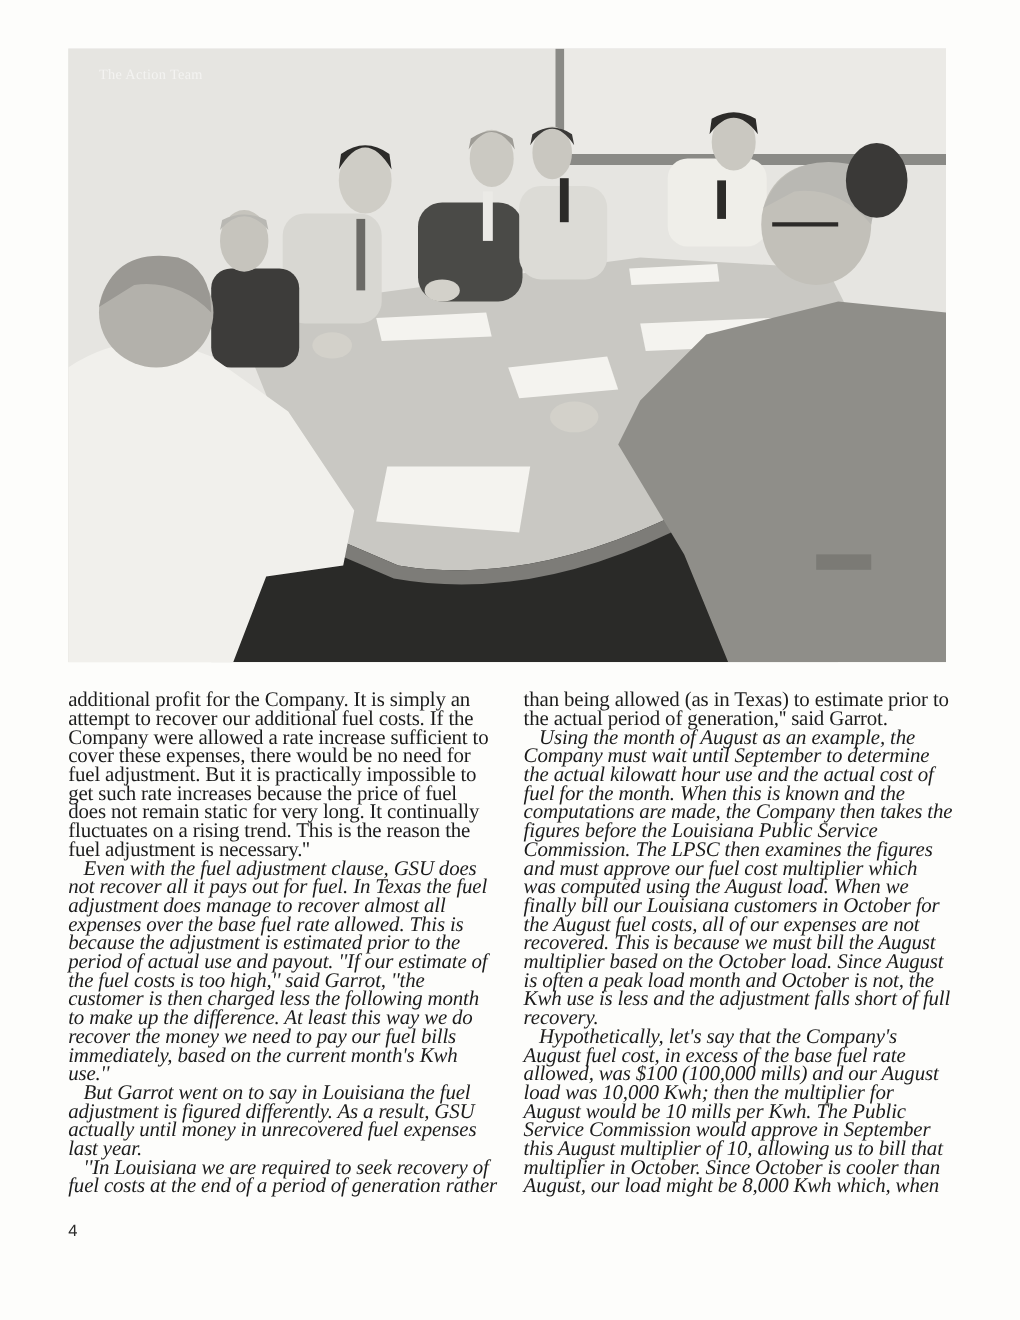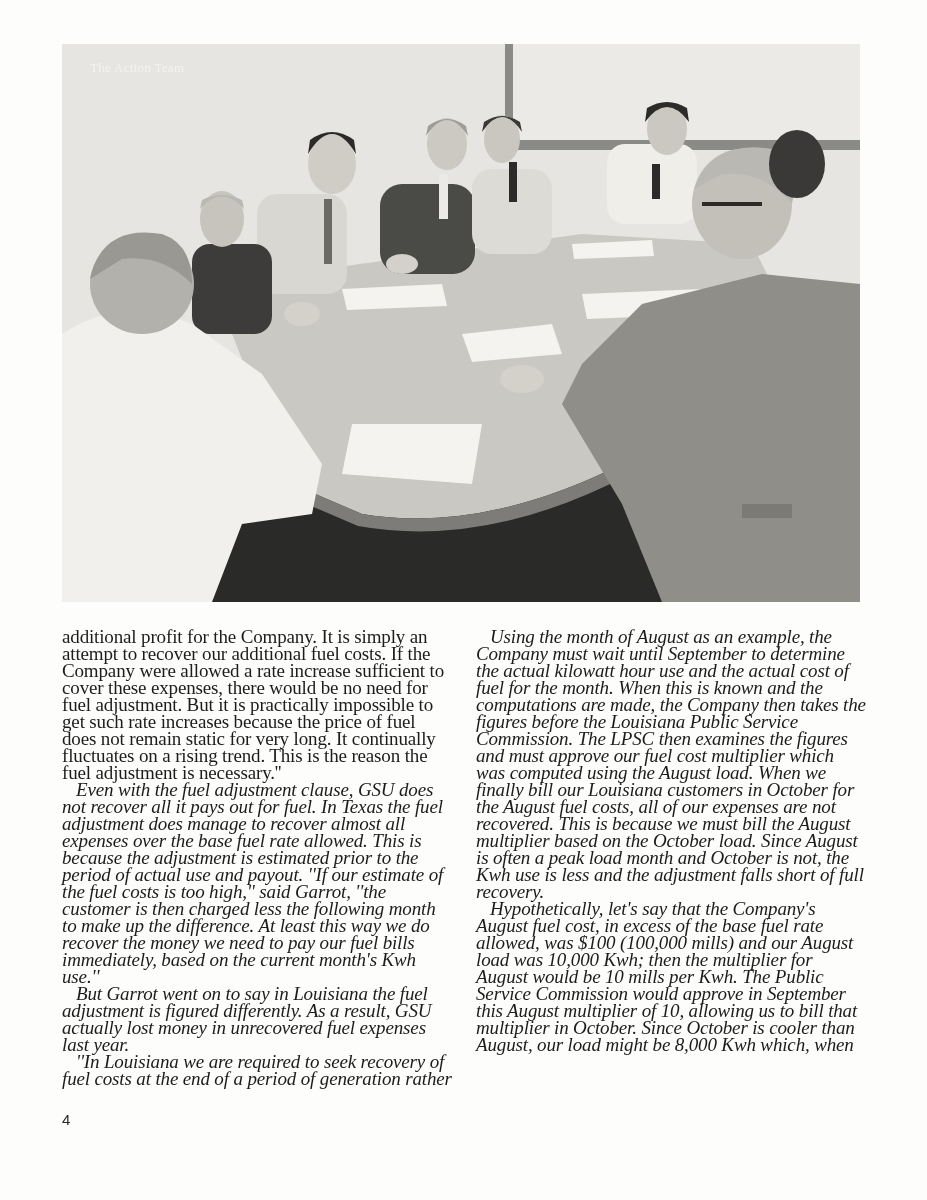--- a/index.html
+++ b/index.html
@@ -105,22 +105,23 @@
     <ellipse cx="340" cy="220" rx="16" ry="10" fill="#d3d1ca"></ellipse>
 
     <rect x="680" y="460" width="50" height="14" fill="#7b7a75"></rect>
   </svg>
   <div class="photo-overlay-text">The Action Team</div>
 </div>
 
 <div class="col col-left">
   <p>additional profit for the Company. It is simply an attempt to recover our additional fuel costs. If the Company were allowed a rate increase sufficient to cover these expenses, there would be no need for fuel adjustment. But it is practically impossible to get such rate increases because the price of fuel does not remain static for very long. It continually fluctuates on a rising trend. This is the reason the fuel adjustment is necessary.''</p>
   <p class="indent">Even with the fuel adjustment clause, GSU does not recover all it pays out for fuel. In Texas the fuel adjustment does manage to recover almost all expenses over the base fuel rate allowed. This is because the adjustment is estimated prior to the period of actual use and payout. ''If our estimate of the fuel costs is too high,'' said Garrot, ''the customer is then charged less the following month to make up the difference. At least this way we do recover the money we need to pay our fuel bills immediately, based on the current month's Kwh use.''</p>
-  <p class="indent">But Garrot went on to say in Louisiana the fuel adjustment is figured differently. As a result, GSU actually lost money in unrecovered fuel expenses last year.</p>
+  <p class="indent">But Garrot went on to say in Louisiana the fuel adjustment is figured differently. As a result, GSU actually until money in unrecovered fuel expenses last year.</p>
   <p class="indent">''In Louisiana we are required to seek recovery of fuel costs at the end of a period of generation rather</p>
 </div>
 
 <div class="col col-right">
+  <p>than being allowed (as in Texas) to estimate prior to the actual period of generation,'' said Garrot.</p>
   <p class="indent">Using the month of August as an example, the Company must wait until September to determine the actual kilowatt hour use and the actual cost of fuel for the month. When this is known and the computations are made, the Company then takes the figures before the Louisiana Public Service Commission. The LPSC then examines the figures and must approve our fuel cost multiplier which was computed using the August load. When we finally bill our Louisiana customers in October for the August fuel costs, all of our expenses are not recovered. This is because we must bill the August multiplier based on the October load. Since August is often a peak load month and October is not, the Kwh use is less and the adjustment falls short of full recovery.</p>
   <p class="indent">Hypothetically, let's say that the Company's August fuel cost, in excess of the base fuel rate allowed, was $100 (100,000 mills) and our August load was 10,000 Kwh; then the multiplier for August would be 10 mills per Kwh. The Public Service Commission would approve in September this August multiplier of 10, allowing us to bill that multiplier in October. Since October is cooler than August, our load might be 8,000 Kwh which, when</p>
 </div>
 
 <div class="page-number">4</div>
 
 </body></html>

